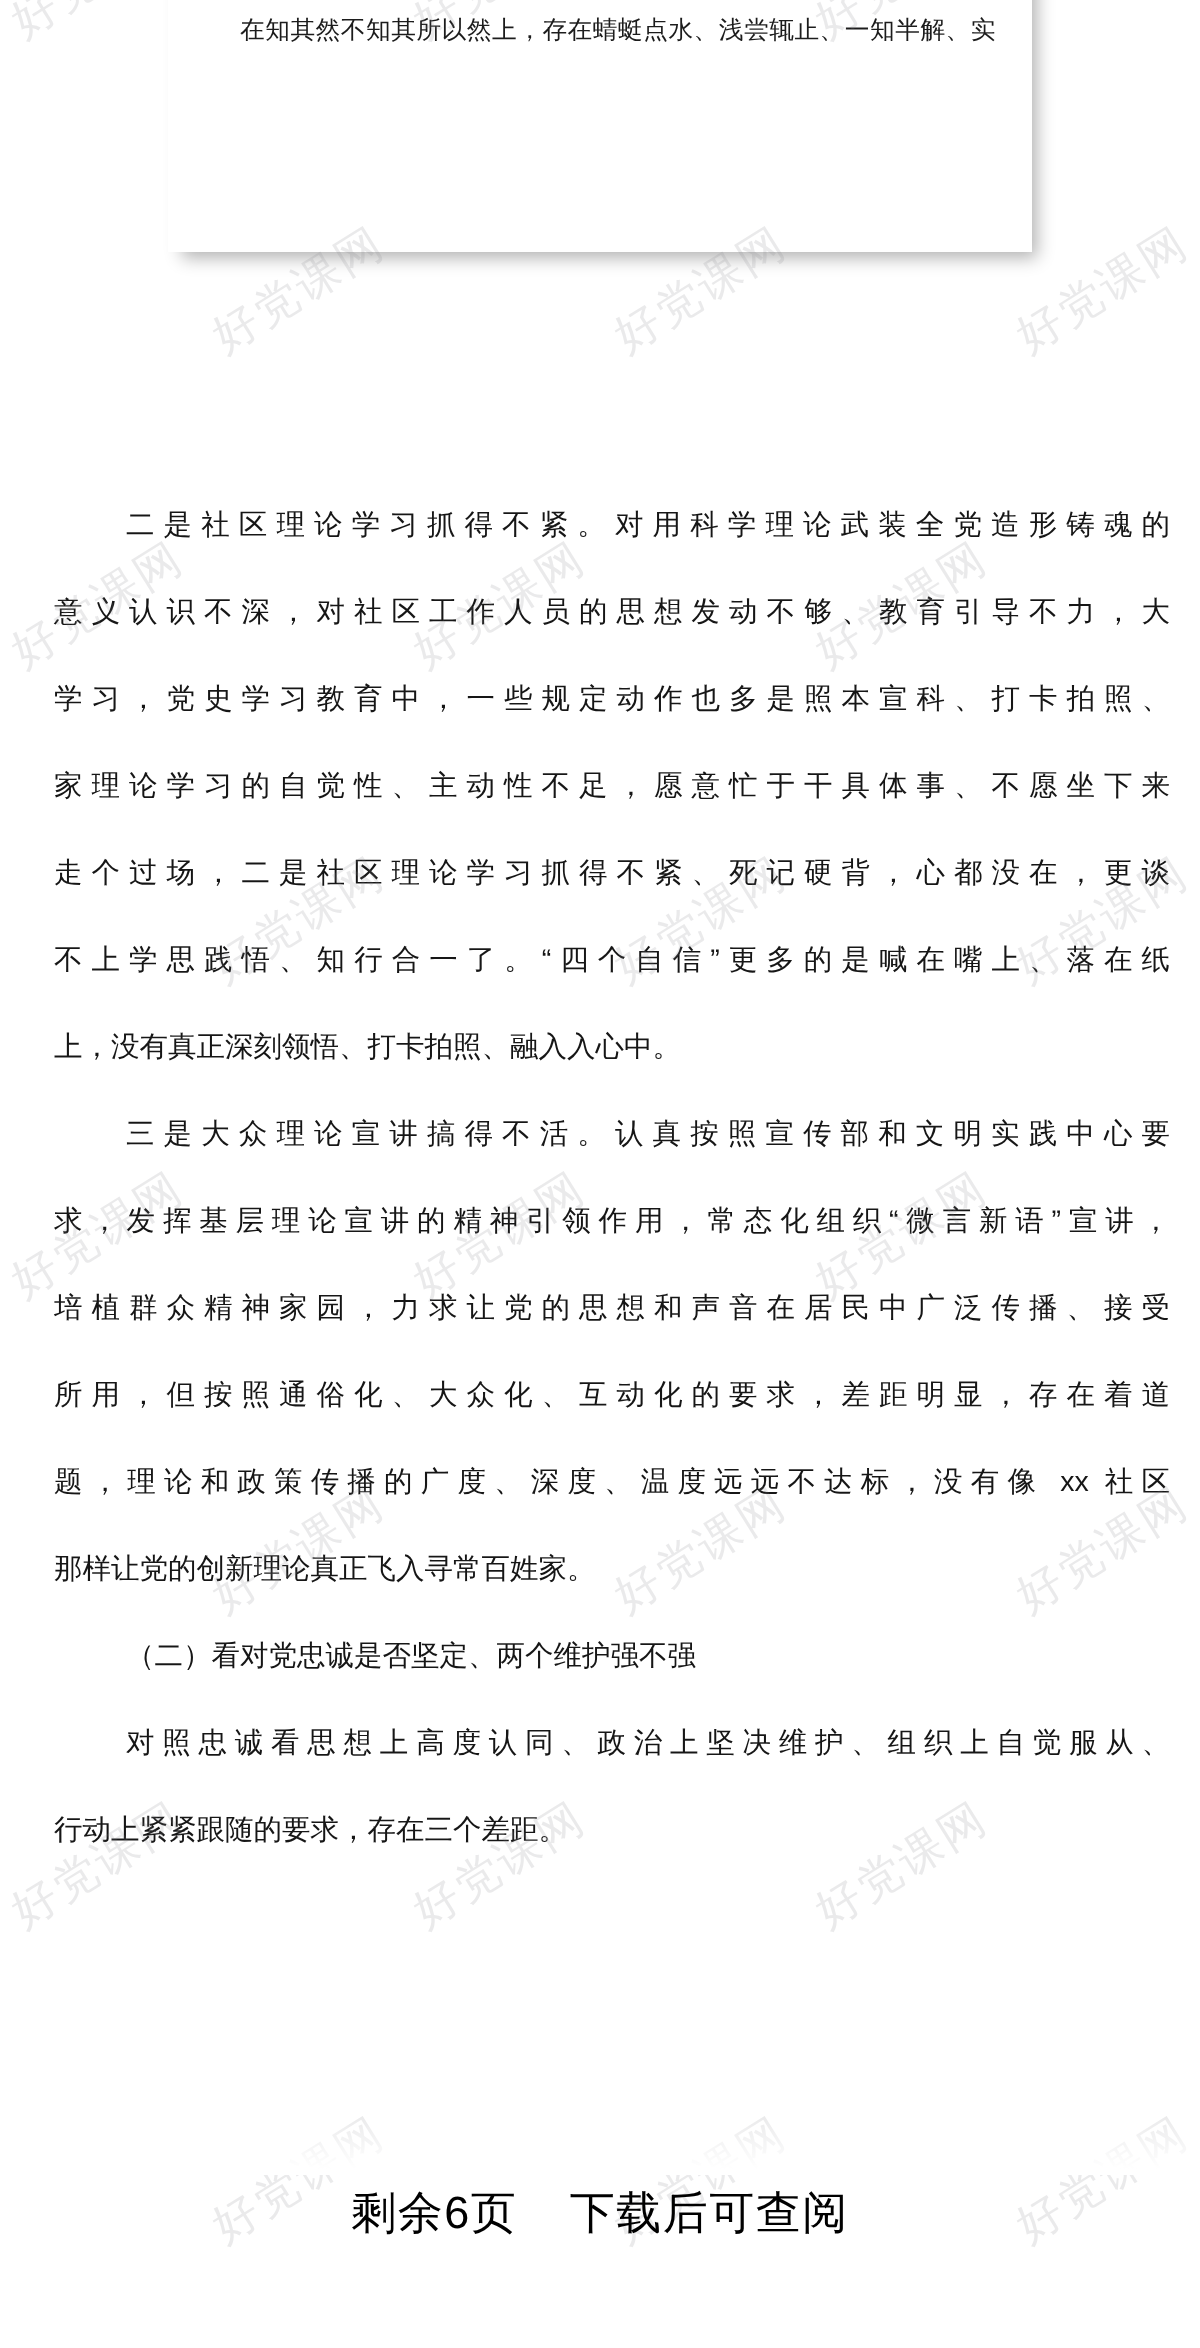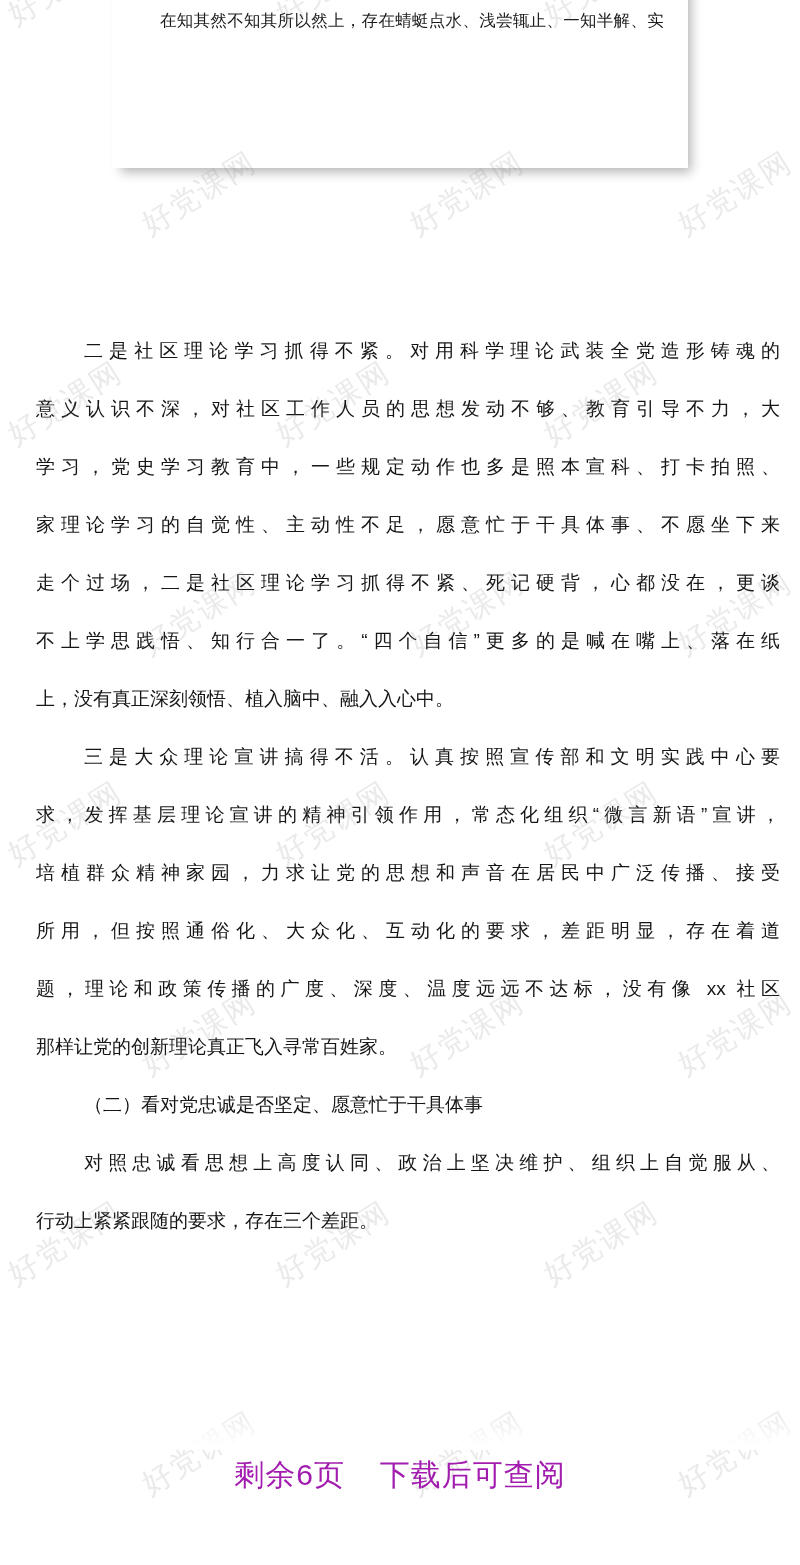--- a/index.html
+++ b/index.html
@@ -115,21 +115,21 @@
     position: absolute;
     left: 0;
     top: 1455px;
     width: 800px;
     text-align: center;
     z-index: 4;
   }
   #footer-notice .notice-text {
     display: inline-block;
     font-size: 30px;
-    color: #a21caf;
+    color: #000000;
     letter-spacing: 1px;
     font-family: "Liberation Sans", "DejaVu Sans", sans-serif;
   }
   .notice-gap {
     display: inline-block;
     width: 26px;
   }
 
   
   #fade-mask {
@@ -156,34 +156,34 @@
 
   <div id="doc-body">
 
     <div class="para">
       <div class="line indent justify">二是社区理论学习抓得不紧。对用科学理论武装全党造形铸魂的</div>
       <div class="line justify">意义认识不深，对社区工作人员的思想发动不够、教育引导不力，大</div>
       <div class="line justify">学习，党史学习教育中，一些规定动作也多是照本宣科、打卡拍照、</div>
       <div class="line justify">家理论学习的自觉性、主动性不足，愿意忙于干具体事、不愿坐下来</div>
       <div class="line justify">走个过场，二是社区理论学习抓得不紧、死记硬背，心都没在，更谈</div>
       <div class="line justify">不上学思践悟、知行合一了。“四个自信”更多的是喊在嘴上、落在纸</div>
-      <div class="line justify last">上，没有真正深刻领悟、植入脑中、融入入心中。</div>
+      <div class="line justify last">上，没有真正深刻领悟、打卡拍照、融入入心中。</div>
     </div>
 
     <div class="para">
       <div class="line indent justify">三是大众理论宣讲搞得不活。认真按照宣传部和文明实践中心要</div>
       <div class="line justify">求，发挥基层理论宣讲的精神引领作用，常态化组织“微言新语”宣讲，</div>
       <div class="line justify">培植群众精神家园，力求让党的思想和声音在居民中广泛传播、接受</div>
       <div class="line justify">所用，但按照通俗化、大众化、互动化的要求，差距明显，存在着道</div>
       <div class="line justify">题，理论和政策传播的广度、深度、温度远远不达标，没有像 xx 社区</div>
       <div class="line justify last">那样让党的创新理论真正飞入寻常百姓家。</div>
     </div>
 
     <div class="para">
-      <div class="line indent last">（二）看对党忠诚是否坚定、愿意忙于干具体事</div>
+      <div class="line indent last">（二）看对党忠诚是否坚定、两个维护强不强</div>
     </div>
 
     <div class="para">
       <div class="line indent justify">对照忠诚看思想上高度认同、政治上坚决维护、组织上自觉服从、</div>
       <div class="line justify last">行动上紧紧跟随的要求，存在三个差距。</div>
     </div>
 
 
   </div>
 

